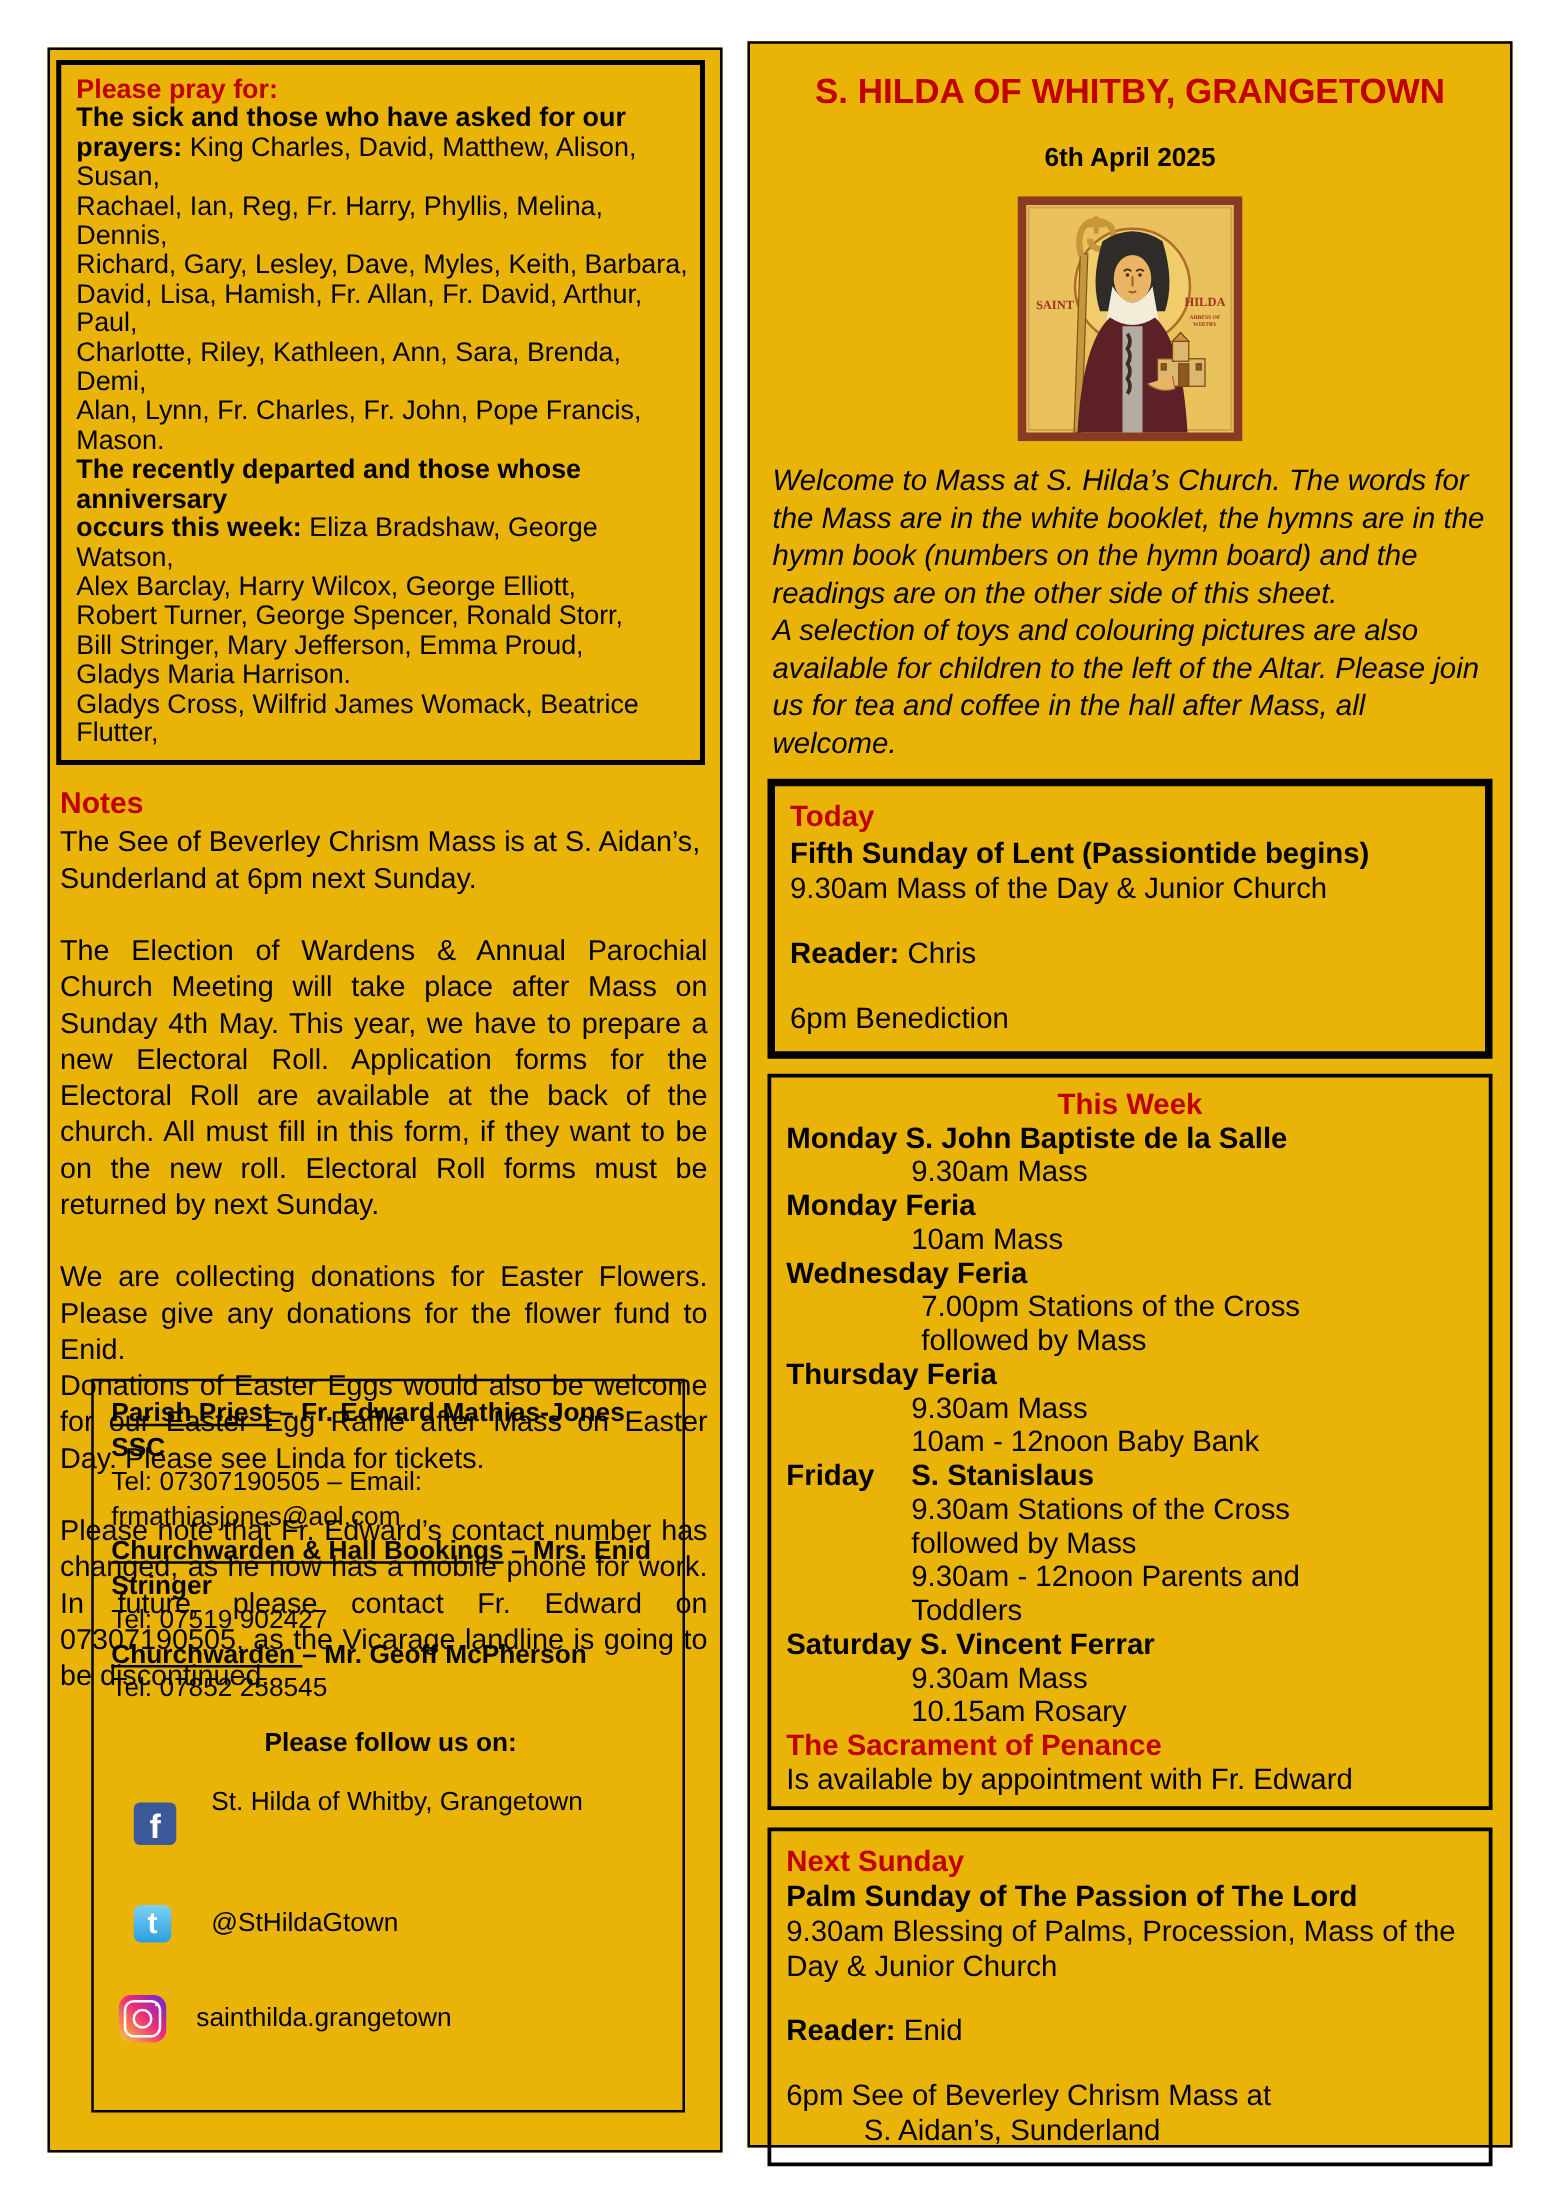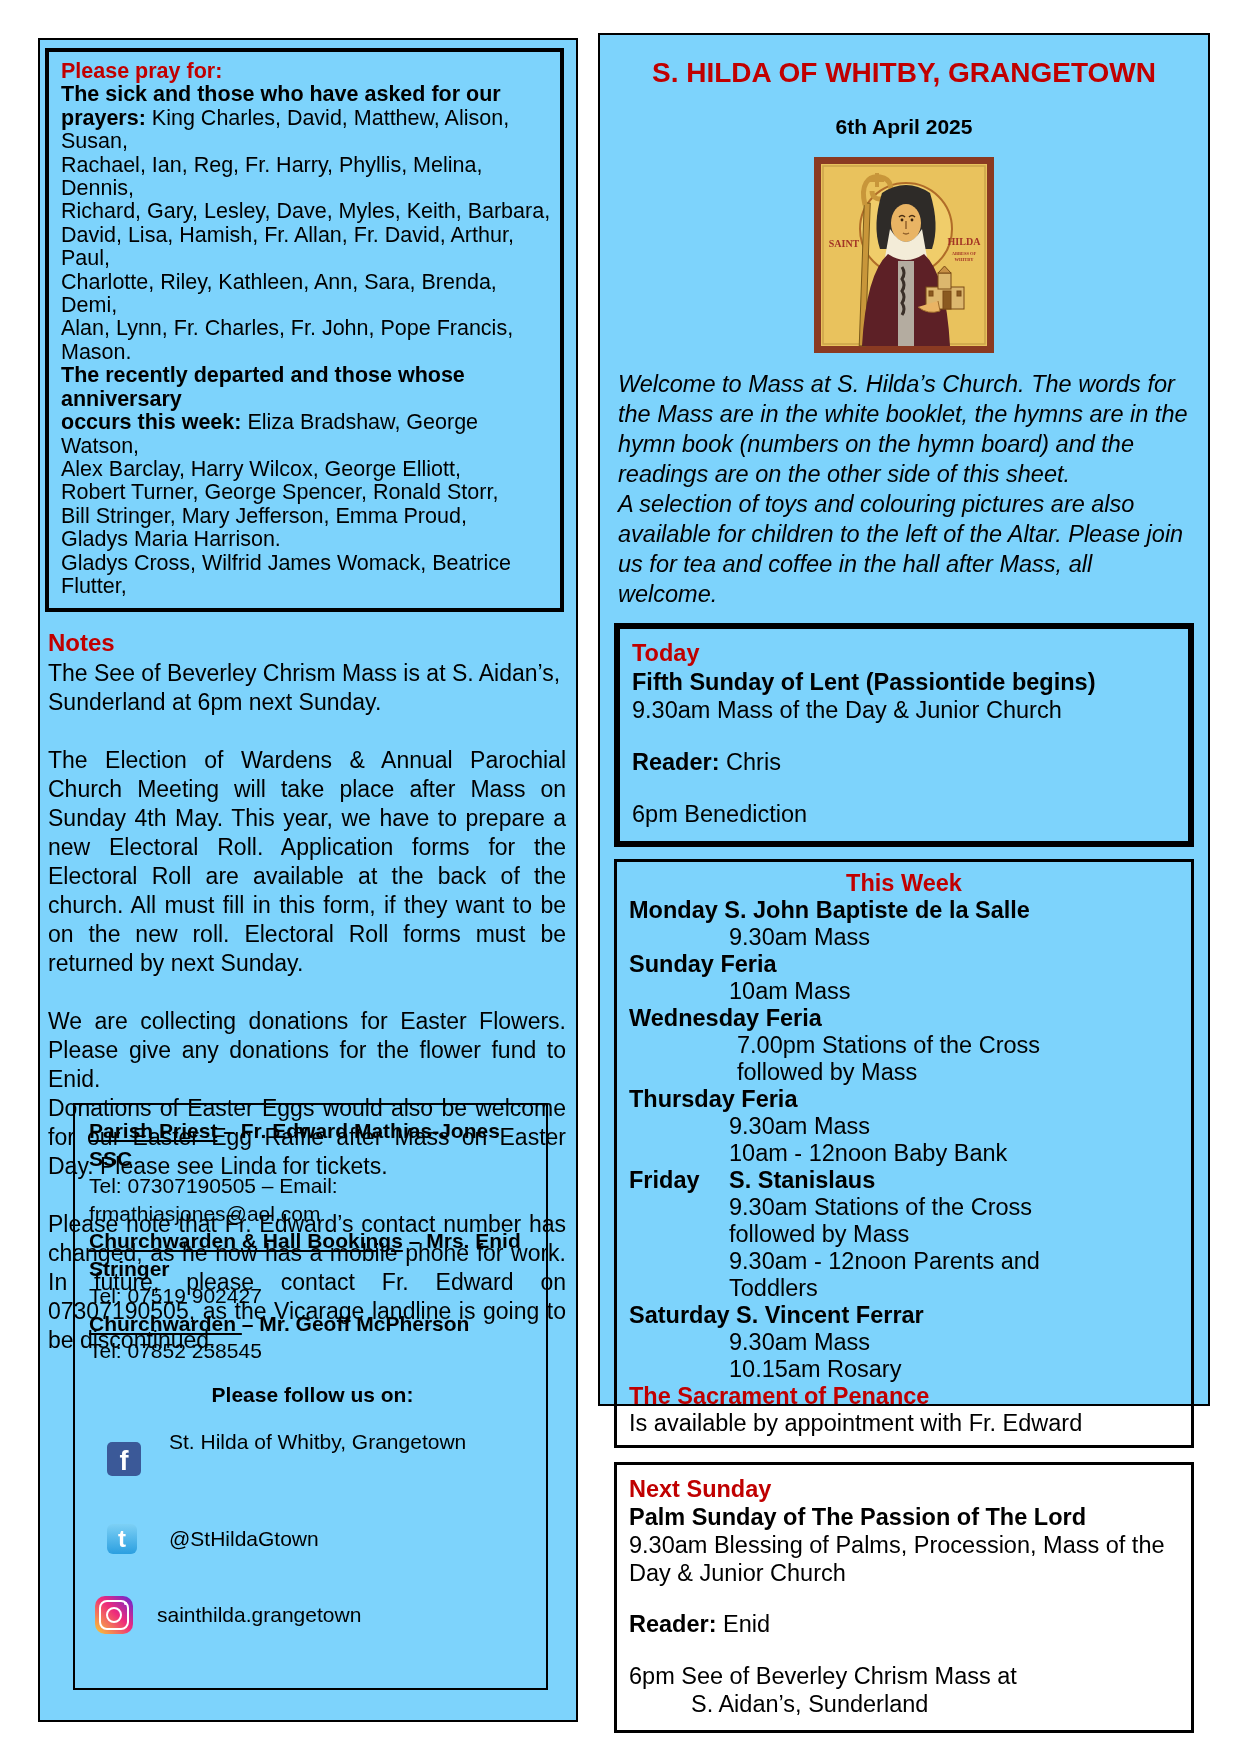--- a/index.html
+++ b/index.html
@@ -1,22 +1,22 @@
 <!DOCTYPE html>
 <html><head>
 <meta charset="utf-8">
 <style>
   html,body{margin:0;padding:0;}
   body{
     width:1240px;height:1754px;background:#ffffff;position:relative;overflow:hidden;
     font-family:"Liberation Sans","DejaVu Sans",sans-serif;color:#000;
   }
-  .col{position:absolute;background:#7dd3fc;border:2px solid #000;box-sizing:border-box;}
+  .col{position:absolute;background:#eab308;border:2px solid #000;box-sizing:border-box;}
   #left-col{left:38px;top:38px;width:540px;height:1684px;}
-  #right-col{left:598px;top:33px;width:612px;height:1373px;}
+  #right-col{left:598px;top:33px;width:612px;height:1685px;}
 
   
   .line{min-height:1em;}
   .b{font-weight:700;}
   .r{color:#c00000;}
   .u{text-decoration:underline;}
   .ctr{text-align:center;}
   .ind{padding-left:100px;}
   .ind2{padding-left:108px;}
   .ind3{padding-left:62px;}
@@ -191,21 +191,21 @@
       <div class="line"></div>
       <div class="line"><span class="b">Reader:</span><span class=""> Chris</span></div>
       <div class="line"></div>
       <div class="line"><span class="">6pm Benediction</span></div>
     </div>
 
   <div id="week-box" class="rbox">
       <div class="line ctr"><span class="b r">This Week</span></div>
       <div class="line"><span class="b">Monday S. John Baptiste de la Salle</span></div>
       <div class="line ind"><span class="">9.30am Mass</span></div>
-      <div class="line"><span class="b">Sunday Feria</span></div>
+      <div class="line"><span class="b">Monday Feria</span></div>
       <div class="line ind"><span class="">10am Mass</span></div>
       <div class="line"><span class="b">Wednesday Feria</span></div>
       <div class="line ind2"><span class="">7.00pm Stations of the Cross</span></div>
       <div class="line ind2"><span class="">followed by Mass</span></div>
       <div class="line"><span class="b">Thursday Feria</span></div>
       <div class="line ind"><span class="">9.30am Mass</span></div>
       <div class="line ind"><span class="">10am - 12noon Baby Bank</span></div>
       <div class="line"><span class="b day">Friday</span><span class="b">S. Stanislaus</span></div>
       <div class="line ind"><span class="">9.30am Stations of the Cross</span></div>
       <div class="line ind"><span class="">followed by Mass</span></div>

